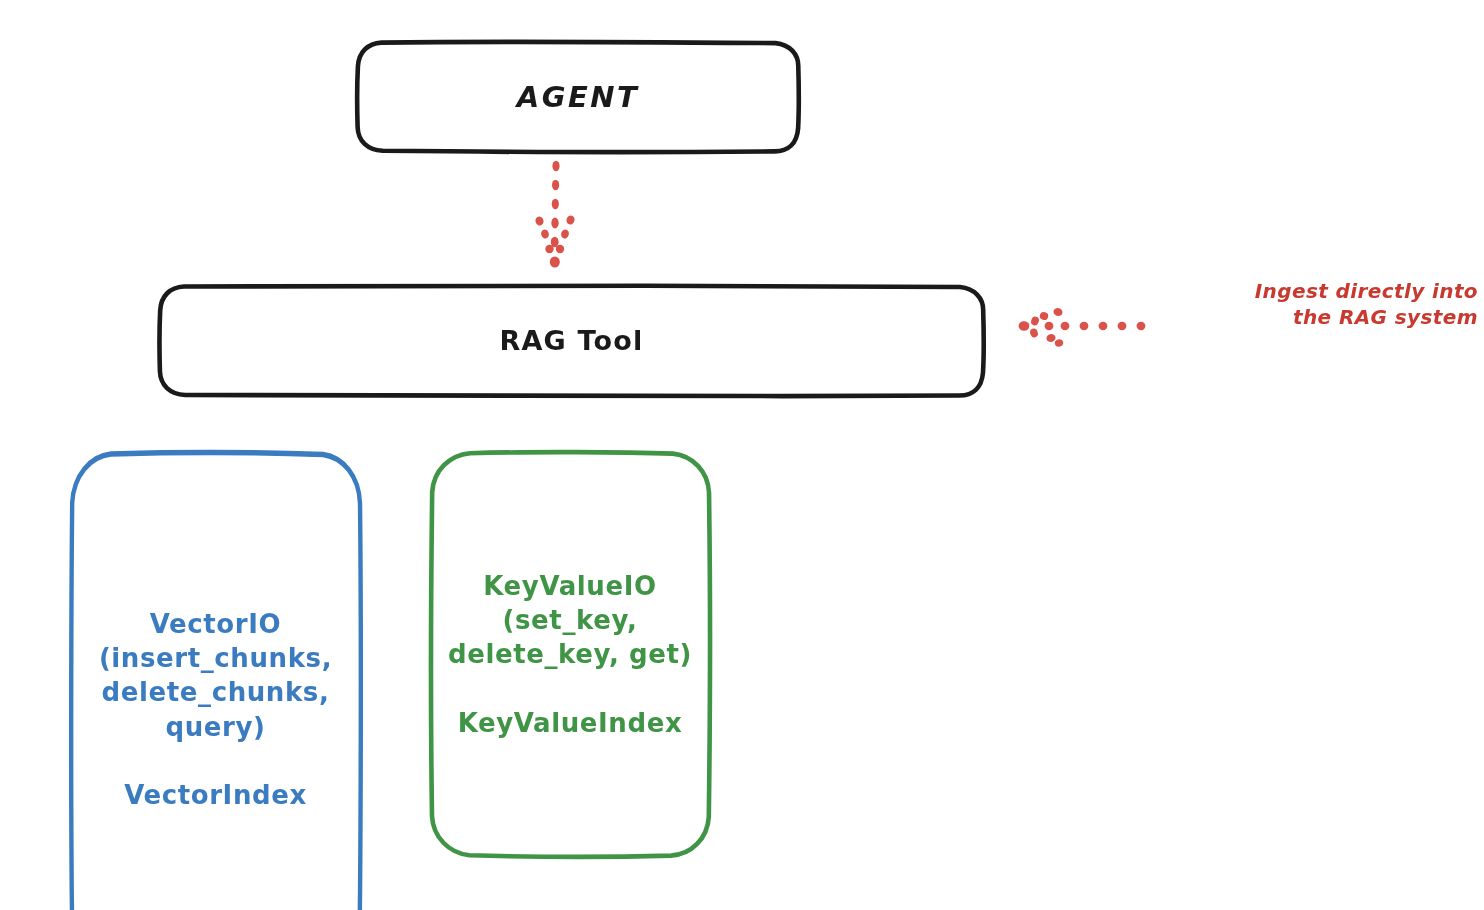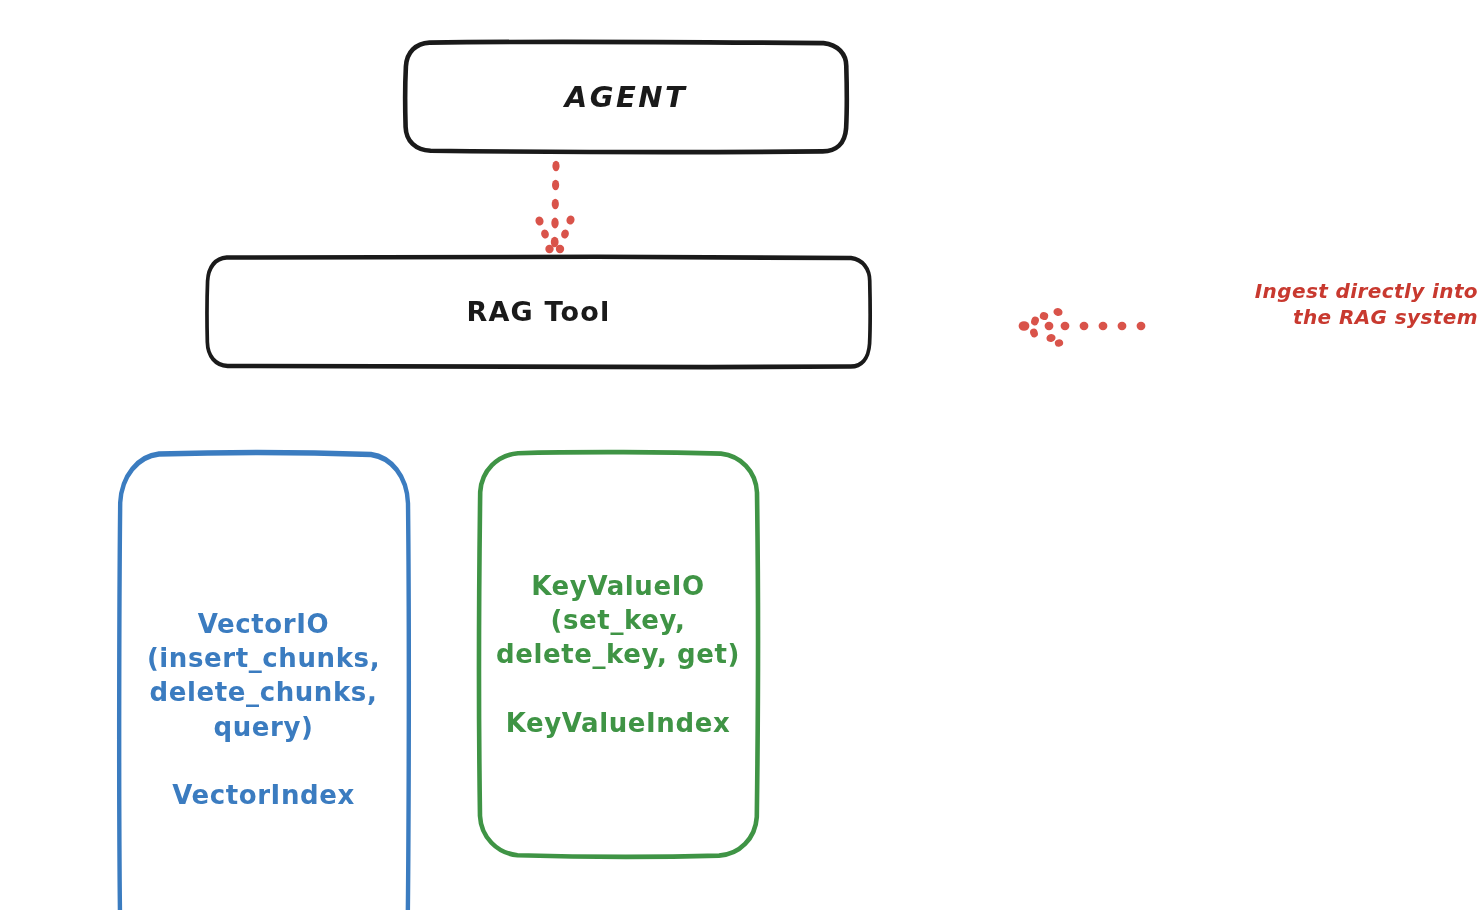--- a/index.html
+++ b/index.html
@@ -19,21 +19,20 @@
     overflow: hidden;
   }
   .node {
     position: absolute;
     box-sizing: border-box;
     display: flex;
     align-items: center;
     justify-content: center;
     text-align: center;
     background: transparent;
-    margin-left: 48px;
   }
   .node-label {
     position: relative;
     z-index: 2;
     white-space: pre-line;
     line-height: 1.32;
   }
 
   
   #node-agent {
@@ -47,22 +46,22 @@
     font-style: italic;
     font-weight: 700;
     font-size: 29px;
     letter-spacing: 2.5px;
     color: #1a1a1a;
   }
 
   
   #node-ragtool {
     left: 157px;
-    top: 255px;
-    width: 667px;
+    top: 284px;
+    width: 829px;
     height: 114px;
   }
   #node-ragtool .node-label {
     font-family: "DejaVu Sans", sans-serif;
     font-weight: 700;
     font-size: 27px;
     letter-spacing: 1.2px;
     color: #1a1a1a;
   }
 

